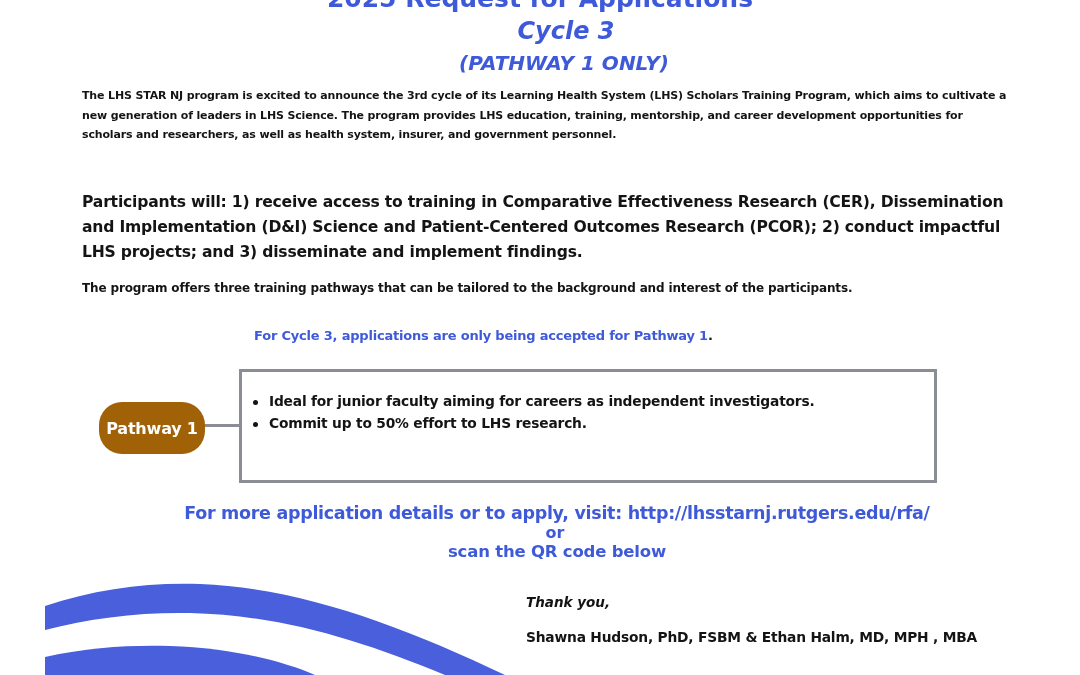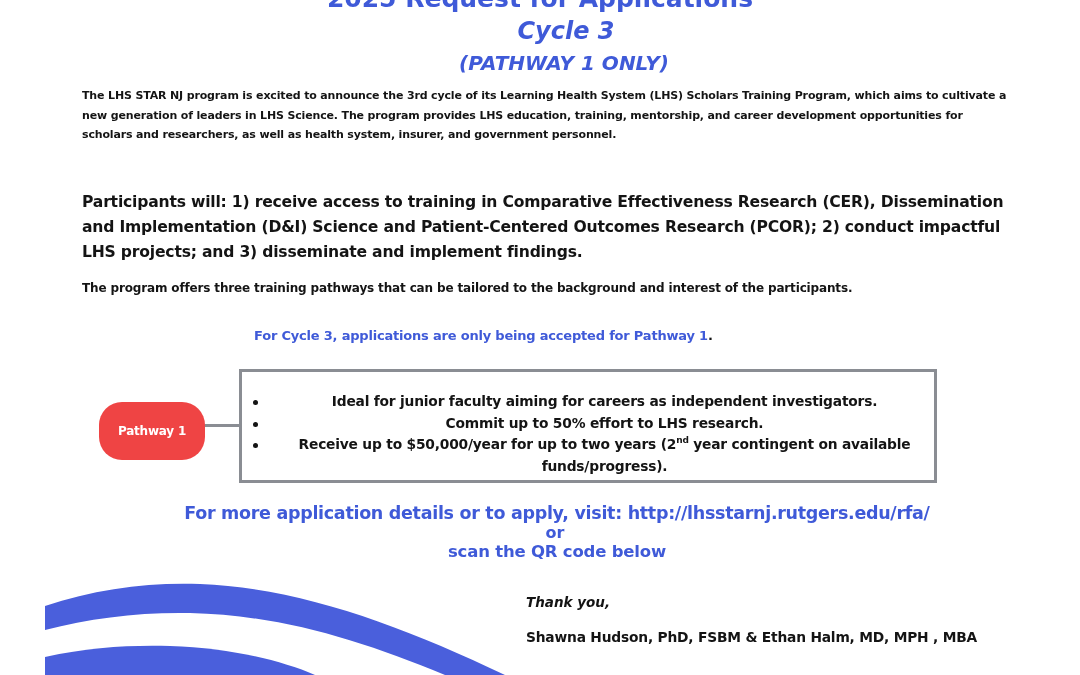--- a/index.html
+++ b/index.html
@@ -27,37 +27,37 @@
     }
     .p1 { top: 86px; font-size: 11px; line-height: 19.5px; letter-spacing: -0.15px; }
     .p2 { top: 190px; font-size: 15.6px; line-height: 25px; letter-spacing: -0.2px; }
     .p3 { top: 279px; font-size: 12px; line-height: 19px; letter-spacing: -0.15px; }
     .only-note {
       top: 328px; left: 254px; font-size: 13px; font-weight: bold; color: #3f5ad8;
       white-space: nowrap; letter-spacing: -0.2px;
     }
     .only-note .dot { color: #141414; }
     .pill {
-      top: 402px; left: 99px; width: 106px; height: 58px; border-radius: 23px;
-      background: #ef4444; color: #ffffff; font-weight: bold; font-size: 12px;
+      top: 402px; left: 99px; width: 106px; height: 52px; border-radius: 23px;
+      background: #a16207; color: #ffffff; font-weight: bold; font-size: 16px;
       display: flex; align-items: center; justify-content: center; letter-spacing: -0.2px;
     }
     .connector {
       top: 424px; left: 205px; width: 35px; height: 3px; background: #8a8d93;
     }
     .box {
       top: 369px; left: 239px; width: 692px; height: 108px;
       border: 3px solid #8a8d93; box-sizing: content-box;
     }
     .box ul {
       margin: 0; padding: 0; list-style: none;
       position: absolute; top: 19px; left: 8px; width: 690px;
       font-weight: bold; font-size: 13.8px; line-height: 21.5px; letter-spacing: -0.2px;
     }
-    .box li { position: relative; padding-left: 19px; text-align: center; }
+    .box li { position: relative; padding-left: 19px; }
     .box li::before {
       content: ""; position: absolute; left: 3px; top: 9px;
       width: 5px; height: 5px; border-radius: 50%; background: #141414;
     }
     .box sup { font-size: 9px; line-height: 0; }
     .visit {
       top: 503px; left: 0; width: 1114px; text-align: center;
       font-size: 17.5px; font-weight: bold; color: #3f5ad8; white-space: nowrap; letter-spacing: -0.3px;
     }
     .or {
@@ -88,21 +88,20 @@
 <div class="abs para p3">The program offers three training pathways that can be tailored to the background and interest of the participants.</div>
 
 <div class="abs only-note"><span>For Cycle 3, applications are only being accepted for Pathway 1</span><span class="dot">.</span></div>
 
 <div class="abs pill">Pathway 1</div>
 <div class="abs connector"></div>
 <div class="abs box">
   <ul>
     <li>Ideal for junior faculty aiming for careers as independent investigators.</li>
     <li>Commit up to 50% effort to LHS research.</li>
-    <li><span>Receive up to $50,000/year for up to two years (2</span><sup>nd</sup><span> year contingent on available funds/progress).</span></li>
   </ul>
 </div>
 
 <div class="abs visit">For more application details or to apply, visit:  http://lhsstarnj.rutgers.edu/rfa/</div>
 <div class="abs or">or</div>
 <div class="abs scan">scan the QR code below</div>
 
 <svg class="abs waves" width="1080" height="675">
   <path d="M45,606 C95,589 150,582 200,584 C300,588 400,625 505,675 L445,675 C360,640 280,615 190,613 C140,612 90,618 45,630 Z" fill="#4a5fdc"></path>
   <path d="M45,657 C90,647 130,645 170,646 C230,648 280,660 315,675 L45,675 Z" fill="#4a5fdc"></path>

